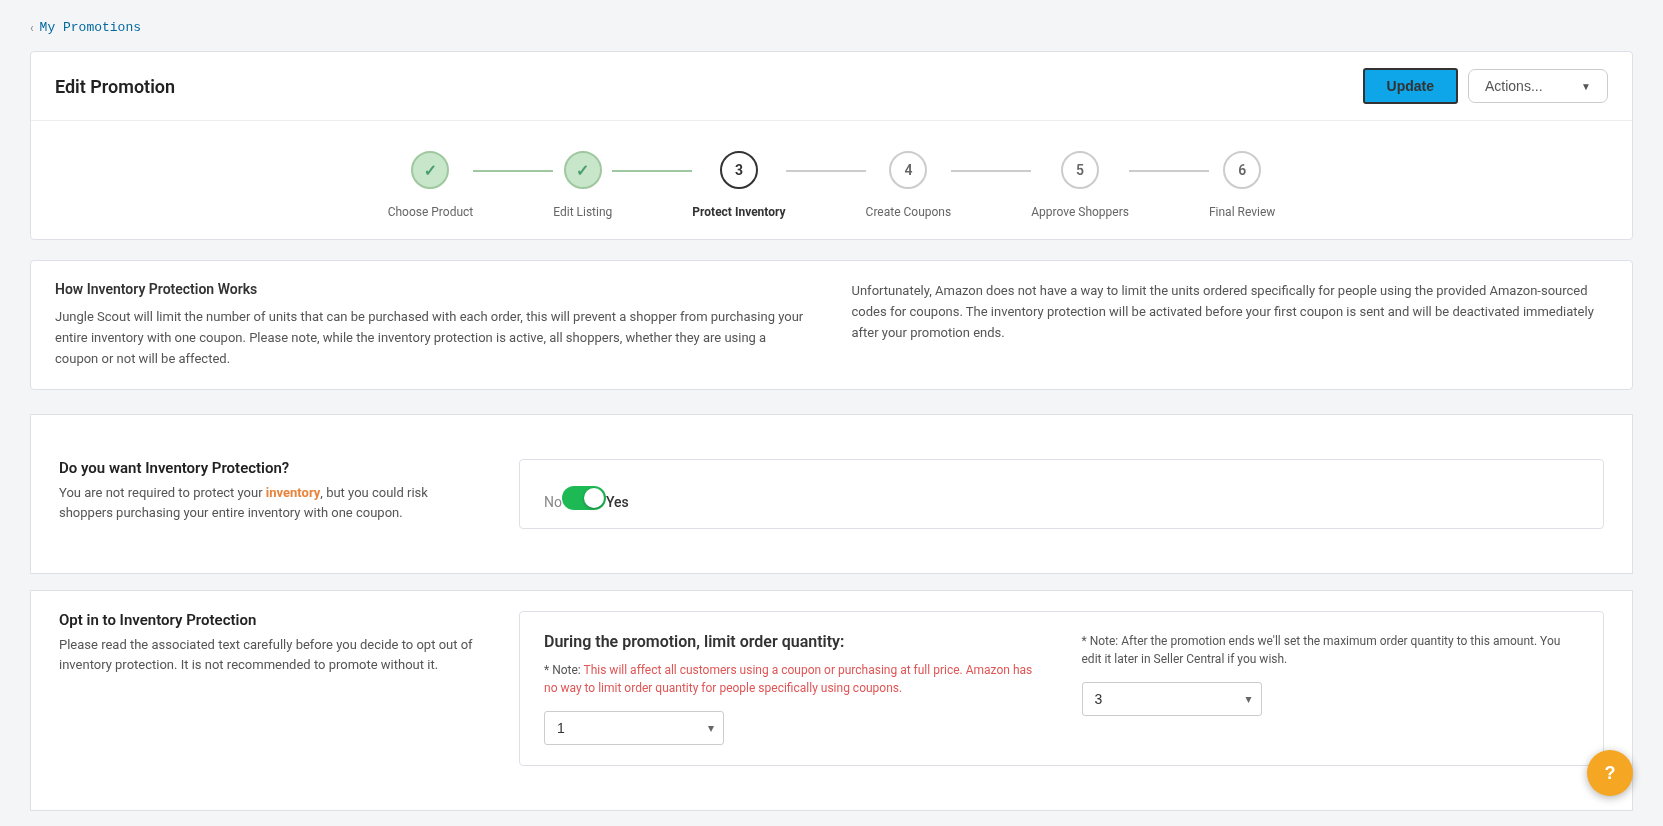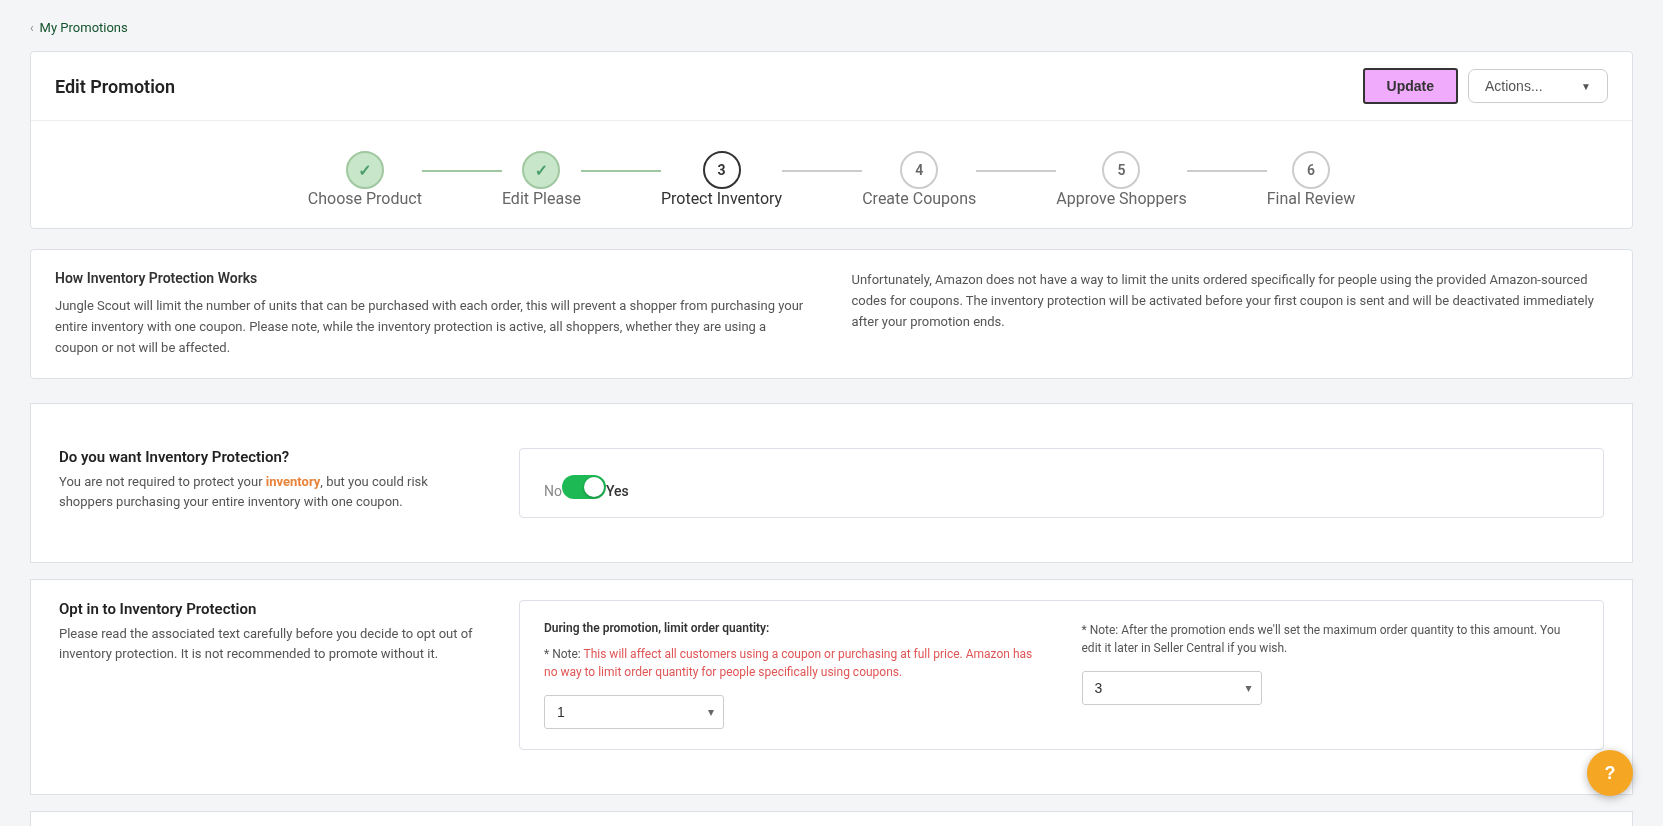--- a/index.html
+++ b/index.html
@@ -23,23 +23,24 @@
       margin-bottom: 16px;
       font-size: 13px;
       color: #555;
     }
     .breadcrumb-arrow {
       margin-right: 6px;
       color: #888;
       font-size: 12px;
     }
     .breadcrumb-link {
-      color: #14532d;
+      color: #0369a1;
       text-decoration: none;
       cursor: pointer;
+      font-family: Liberation Mono, monospace;
     }
 
     .main-card {
       background: #fff;
       border-radius: 4px;
       border: 1px solid #dde1e7;
       margin-bottom: 20px;
     }
 
     
@@ -56,21 +57,21 @@
       color: #222;
     }
     .header-actions {
       display: flex;
       gap: 10px;
       align-items: center;
     }
     .btn-update {
       padding: 8px 22px;
       border: 2px solid #333;
-      background: #f0abfc;
+      background: #0ea5e9;
       font-size: 14px;
       font-weight: 600;
       cursor: pointer;
       border-radius: 3px;
       color: #333;
     }
 
     .btn-actions {
       display: flex;
       align-items: center;
@@ -137,29 +138,29 @@
     .step-circle.active {
       border: 2px solid #333;
       color: #333;
       font-weight: 700;
     }
     .step-circle .checkmark {
       font-size: 16px;
       color: #4a9e6d;
     }
     .step-label {
-      margin-top: 0;
-      font-size: 16px;
+      margin-top: 16px;
+      font-size: 12px;
       color: #666;
       white-space: nowrap;
       text-align: center;
     }
     .step-label.active {
       color: #333;
-      font-weight: 400;
+      font-weight: 700;
       text-align: right;
     }
 
     
     .info-box {
       border: 1px solid #dde1e7;
       border-radius: 4px;
       padding: 20px 24px;
       margin-bottom: 24px;
       background: #fff;
@@ -255,21 +256,21 @@
       background: #fff;
     }
     .protection-columns {
       display: flex;
       gap: 40px;
     }
     .protection-col {
       flex: 1;
     }
     .protection-col h4 {
-      font-size: 12px;
+      font-size: 16px;
       font-weight: 600;
       color: #333;
       margin-bottom: 10px;
     }
     .protection-col .note {
       font-size: 12px;
       color: #555;
       margin-bottom: 14px;
       line-height: 1.5;
     }
@@ -363,21 +364,21 @@
             <span class="checkmark">✓</span>
           </div>
           <div class="step-label">Choose Product</div>
         </div>
         <div class="step-connector done"></div>
 
         <div class="step-item">
           <div class="step-circle done">
             <span class="checkmark">✓</span>
           </div>
-          <div class="step-label">Edit Please</div>
+          <div class="step-label">Edit Listing</div>
         </div>
         <div class="step-connector done"></div>
 
         <div class="step-item">
           <div class="step-circle active">
             <span>3</span>
           </div>
           <div class="step-label active">Protect Inventory</div>
         </div>
         <div class="step-connector"></div>

